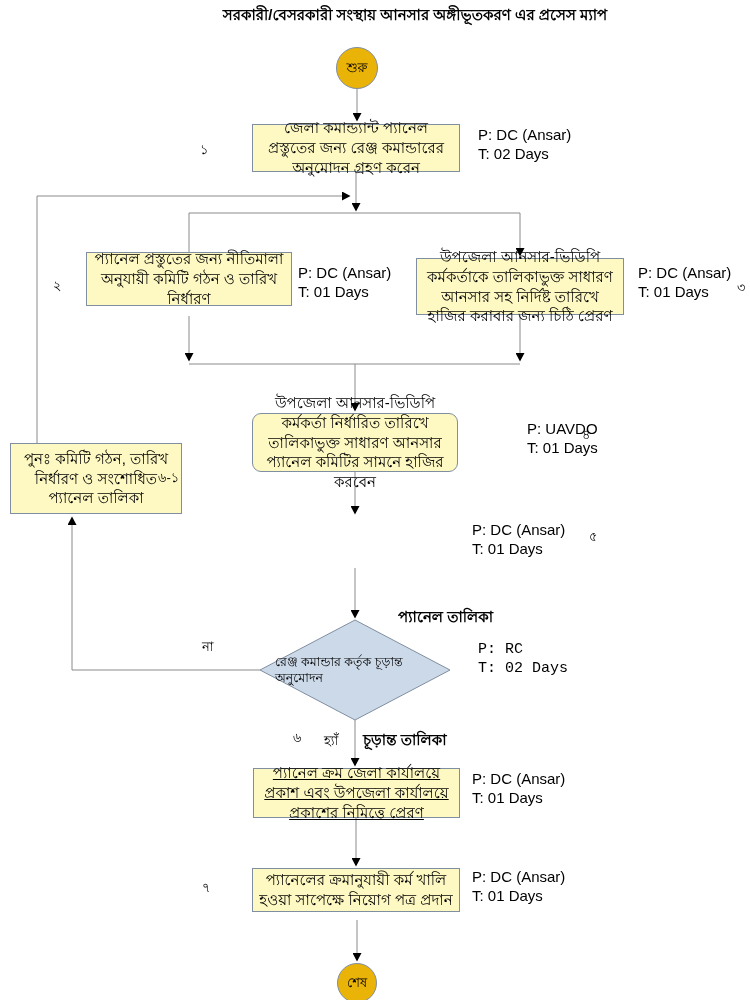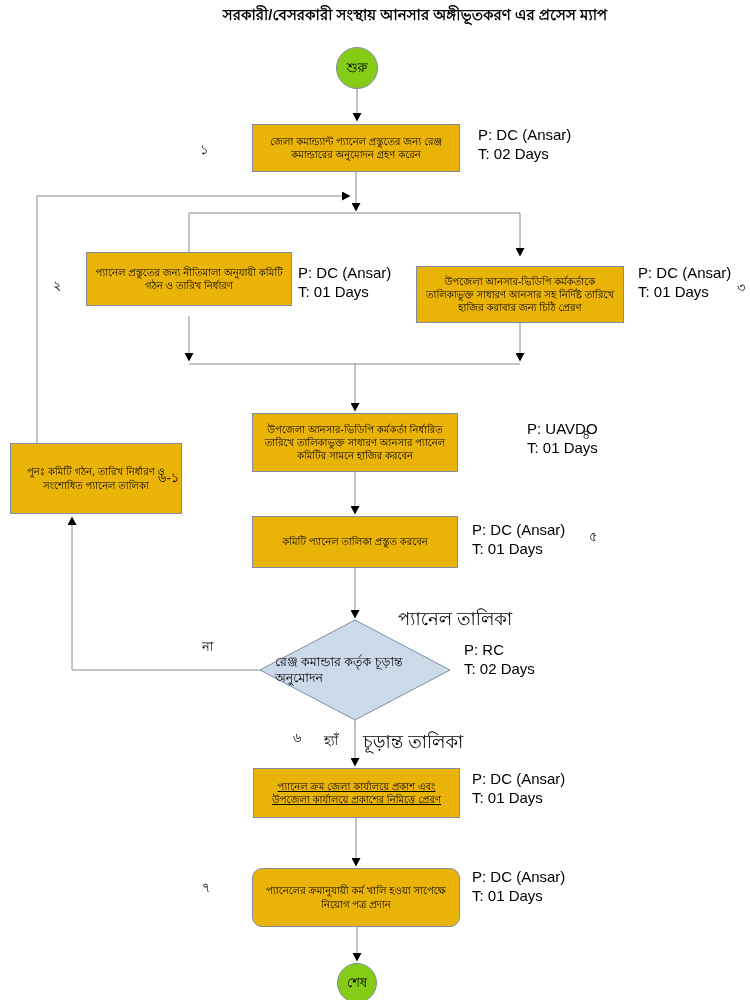--- a/index.html
+++ b/index.html
@@ -6,38 +6,38 @@
   #canvas{
     position:relative;width:750px;height:1000px;background:#ffffff;
     font-family:"Liberation Sans",sans-serif;color:#000;overflow:hidden;
   }
   #wires{position:absolute;left:0;top:0;width:750px;height:1000px;}
   .title{
     position:absolute;left:0;top:3px;width:750px;text-align:center;
     font-weight:bold;font-size:15px;margin-left:40px;
   }
   .node{
-    position:absolute;background:#eab308;border:1px solid #7f8ea1;
+    position:absolute;background:#fef9c3;border:1px solid #7f8ea1;
     display:flex;align-items:center;justify-content:center;text-align:center;
-    font-size:10px;line-height:1.32;padding:2px 6px;box-sizing:border-box;
+    font-size:15px;line-height:1.32;padding:2px 6px;box-sizing:border-box;
   }
   .circle{
-    position:absolute;background:#84cc16;border:1px solid #7f8ea1;border-radius:50%;
+    position:absolute;background:#eab308;border:1px solid #7f8ea1;border-radius:50%;
     display:flex;align-items:center;justify-content:center;font-size:13px;box-sizing:border-box;
   }
   .diamond-label{
     position:absolute;display:flex;align-items:center;justify-content:center;
     text-align:left;font-size:12.5px;line-height:1.3;
   }
   .ann{
     position:absolute;font-size:15px;line-height:1.25;white-space:pre-line;text-align:left;
   }
   .num{position:absolute;font-size:13px;}
   .elabel{position:absolute;font-size:13px;}
-  .elabel.bold{font-weight:normal;font-size:18px;}
+  .elabel.bold{font-weight:bold;font-size:15px;}
 </style>
 </head>
 <body>
 
 <div id="canvas">
 
   <div class="title">সরকারী/বেসরকারী সংস্থায় আনসার অঙ্গীভূতকরণ এর প্রসেস ম্যাপ</div>
 
   <svg id="wires" xmlns="http://www.w3.org/2000/svg">
     <defs>
@@ -67,33 +67,32 @@
   </svg>
 
   <div class="circle" style="left:336px;top:47px;width:42px;height:42px;">
     <span>শুরু</span>
   </div>
 
   <div class="node" style="left:252px;top:124px;width:208px;height:48px;">জেলা কমান্ড্যান্ট প্যানেল প্রস্তুতের জন্য রেঞ্জ কমান্ডারের অনুমোদন গ্রহণ করেন</div>
 
   <div class="node" style="left:86px;top:252px;width:206px;height:54px;">প্যানেল প্রস্তুতের জন্য নীতিমালা অনুযায়ী কমিটি গঠন ও তারিখ নির্ধারণ</div>
 
-  <div class="node" style="left:416px;top:258px;width:208px;height:57px;margin-top:8px;">উপজেলা আনসার-ভিডিপি কর্মকর্তাকে তালিকাভুক্ত সাধারণ আনসার সহ নির্দিষ্ট তারিখে হাজির করাবার জন্য চিঠি প্রেরণ</div>
+  <div class="node" style="left:416px;top:258px;width:208px;height:57px;">উপজেলা আনসার-ভিডিপি কর্মকর্তাকে তালিকাভুক্ত সাধারণ আনসার সহ নির্দিষ্ট তারিখে হাজির করাবার জন্য চিঠি প্রেরণ</div>
 
-  <div class="node" style="left:252px;top:413px;width:206px;height:59px;">উপজেলা আনসার-ভিডিপি কর্মকর্তা নির্ধারিত তারিখে তালিকাভুক্ত সাধারণ আনসার প্যানেল কমিটির সামনে হাজির করবেন</div>
+  <div class="node" style="left:252px;top:413px;width:206px;height:59px;border-radius:9px;">উপজেলা আনসার-ভিডিপি কর্মকর্তা নির্ধারিত তারিখে তালিকাভুক্ত সাধারণ আনসার প্যানেল কমিটির সামনে হাজির করবেন</div>
 
   <div class="node" style="left:10px;top:443px;width:172px;height:71px;">পুনঃ  কমিটি গঠন, তারিখ নির্ধারণ ও সংশোধিত প্যানেল তালিকা</div>
 
-  <div class="node" style="left:252px;top:516px;width:206px;height:52px;">কমিটি প্যানেল তালিকা প্রস্তুত করবেন</div>
 
   <div class="diamond-label" style="left:275px;top:640px;width:160px;height:60px;">রেঞ্জ কমান্ডার কর্তৃক চূড়ান্ত অনুমোদন</div>
 
   <div class="node" style="left:253px;top:768px;width:207px;height:50px;text-decoration:underline;">প্যানেল ক্রম জেলা কার্যালয়ে প্রকাশ এবং উপজেলা কার্যালয়ে প্রকাশের নিমিত্তে প্রেরণ</div>
 
-  <div class="node" style="left:252px;top:868px;width:208px;height:59px;border-radius:10px;">প্যানেলের ক্রমানুযায়ী কর্ম খালি হওয়া সাপেক্ষে নিয়োগ পত্র প্রদান</div>
+  <div class="node" style="left:252px;top:868px;width:208px;height:44px;">প্যানেলের ক্রমানুযায়ী কর্ম খালি হওয়া সাপেক্ষে নিয়োগ পত্র প্রদান</div>
 
   <div class="circle" style="left:337px;top:963px;width:40px;height:40px;">
     <span>শেষ</span>
   </div>
 
   <div class="num" style="left:200px;top:140px;">১</div>
   <div class="num" style="left:53px;top:276px;">২</div>
   <div class="num" style="left:737px;top:278px;">৩</div>
   <div class="num" style="left:582px;top:425px;">৪</div>
   <div class="num" style="left:589px;top:527px;">৫</div>
@@ -104,21 +103,21 @@
   <div class="ann" style="left:478px;top:126px;">P: DC (Ansar)
 T: 02 Days</div>
   <div class="ann" style="left:298px;top:264px;">P: DC (Ansar)
 T: 01 Days</div>
   <div class="ann" style="left:638px;top:264px;">P: DC (Ansar)
 T: 01 Days</div>
   <div class="ann" style="left:479px;top:420px;margin-left:48px;">P: UAVDO
 T: 01 Days</div>
   <div class="ann" style="left:472px;top:521px;">P: DC (Ansar)
 T: 01 Days</div>
-  <div class="ann" style="left:464px;top:641px;">P: RC
+  <div class="ann" style="left:478px;top:641px;font-family:Liberation Mono, monospace;">P: RC
 T: 02 Days</div>
   <div class="ann" style="left:472px;top:770px;">P: DC (Ansar)
 T: 01 Days</div>
   <div class="ann" style="left:472px;top:868px;">P: DC (Ansar)
 T: 01 Days</div>
 
   <div class="elabel bold" style="left:398px;top:605px;">প্যানেল তালিকা</div>
   <div class="elabel" style="left:202px;top:637px;">না</div>
   <div class="elabel" style="left:324px;top:731px;">হ্যাঁ</div>
   <div class="elabel bold" style="left:363px;top:728px;">চূড়ান্ত তালিকা</div>

